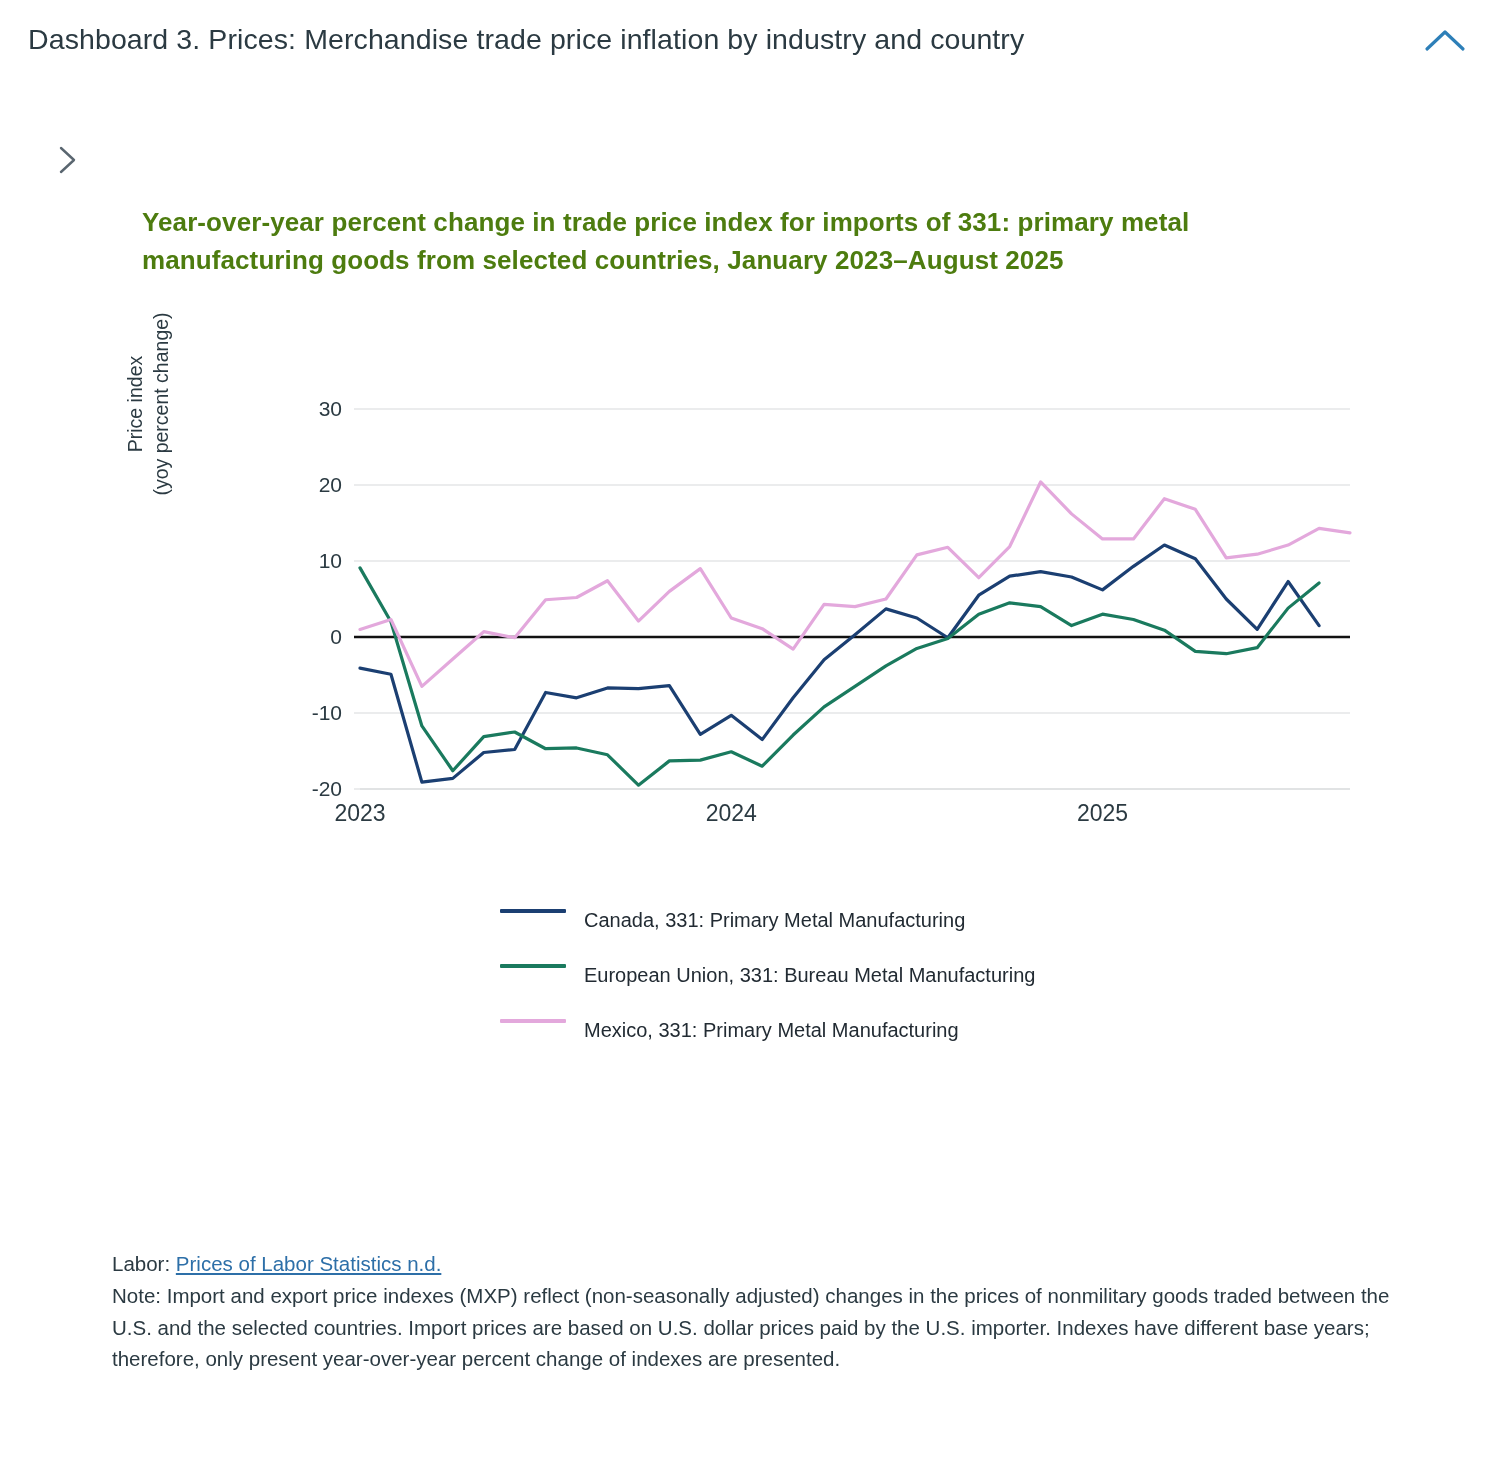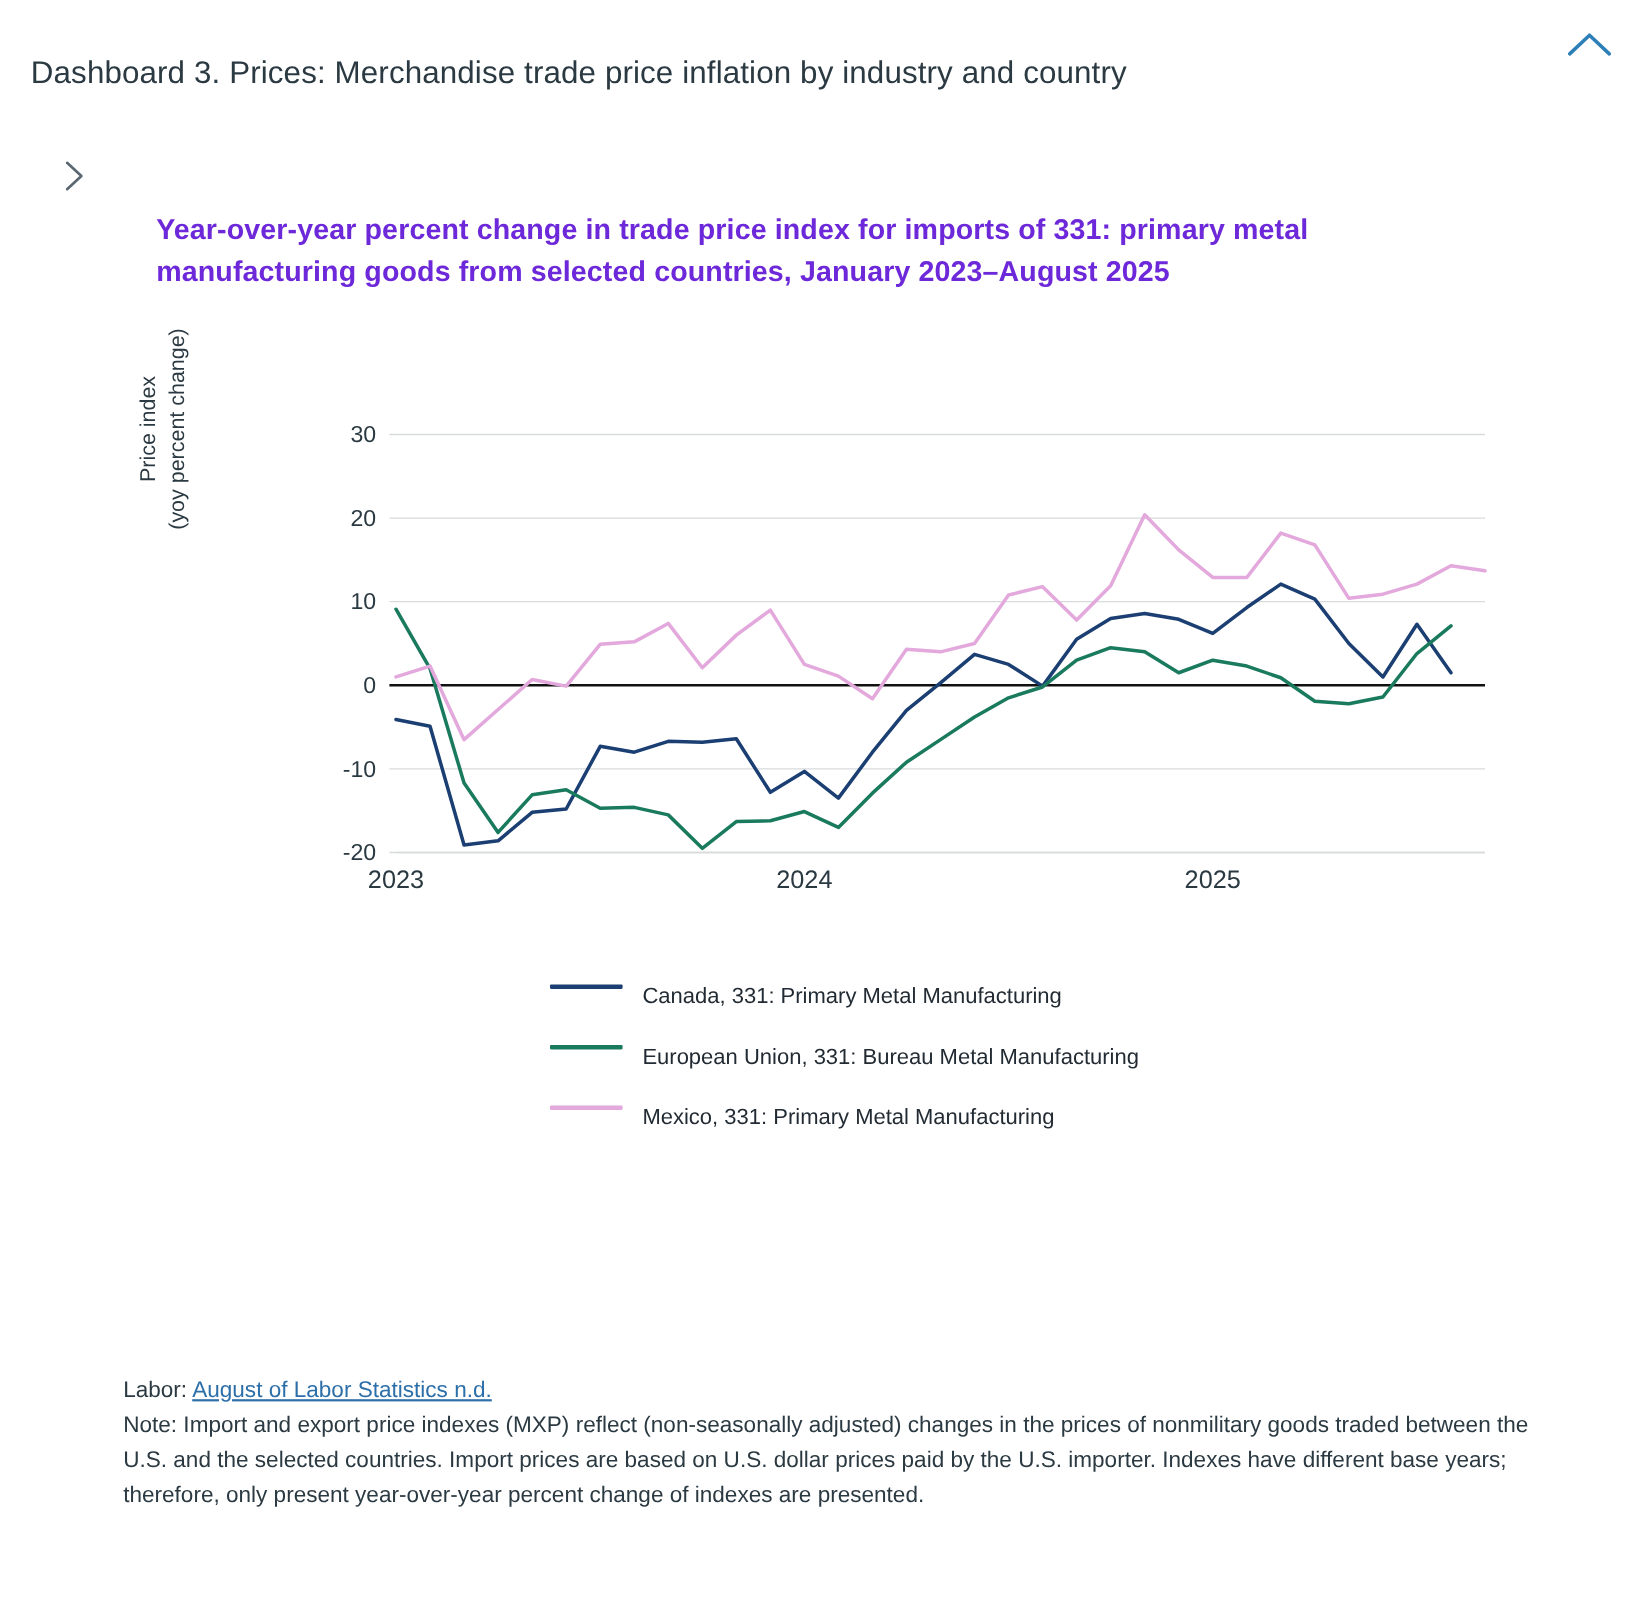--- a/index.html
+++ b/index.html
@@ -30,21 +30,20 @@
     box-sizing: border-box;
     padding: 22px 28px 0 28px;
   }
   .dashboard-title {
     font-size: 28.5px;
     font-weight: 400;
     color: #2b3a42;
     letter-spacing: 0.1px;
     line-height: 1.25;
     white-space: nowrap;
-    margin-top: 27px;
   }
   .collapse-toggle {
     position: absolute;
     right: 30px;
     top: 24px;
     width: 48px;
     height: 40px;
     cursor: pointer;
   }
   .collapse-toggle svg { display: block; }
@@ -62,24 +61,24 @@
   
   .chart-card {
     position: absolute;
     left: 110px;
     top: 180px;
     width: 1330px;
   }
   .chart-title {
     font-size: 26px;
     font-weight: bold;
-    color: #6d28d9;
+    color: #4d7c0f;
     line-height: 1.45;
     width: 1230px;
-    margin: 10px 0 0 32px;
+    margin: 24px 0 0 32px;
     letter-spacing: 0.1px;
   }
 
   .plot-wrap {
     position: relative;
     margin-top: 110px;
     margin-left: 30px;
     width: 1270px;
     height: 460px;
   }
@@ -201,18 +200,18 @@
       <div class="legend-row">
         <span class="legend-swatch" style="background:#e3a8dc"></span>
         <span class="legend-label">Mexico, 331: Primary Metal Manufacturing</span>
       </div>
     </div>
   </div>
 
   <div class="footnote">
     <div class="source-line">
       <span>Labor:</span>
-      <a href="#">August of Labor Statistics n.d.</a>
+      <a href="#">Prices of Labor Statistics n.d.</a>
     </div>
     <div>Note: Import and export price indexes (MXP) reflect (non-seasonally adjusted) changes in the prices of nonmilitary goods traded between the U.S. and the selected countries. Import prices are based on U.S. dollar prices paid by the U.S. importer. Indexes have different base years; therefore, only present year-over-year percent change of indexes are presented.</div>
   </div>
 
 </div>
 
 </body></html>

